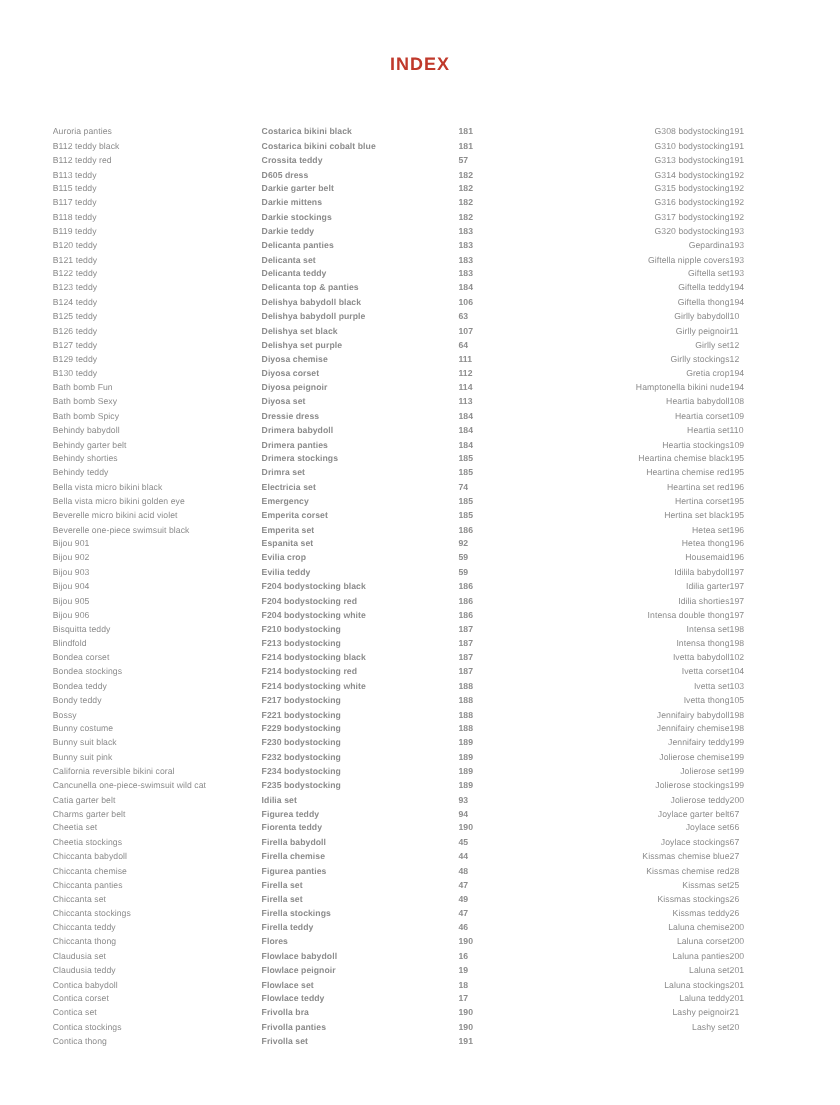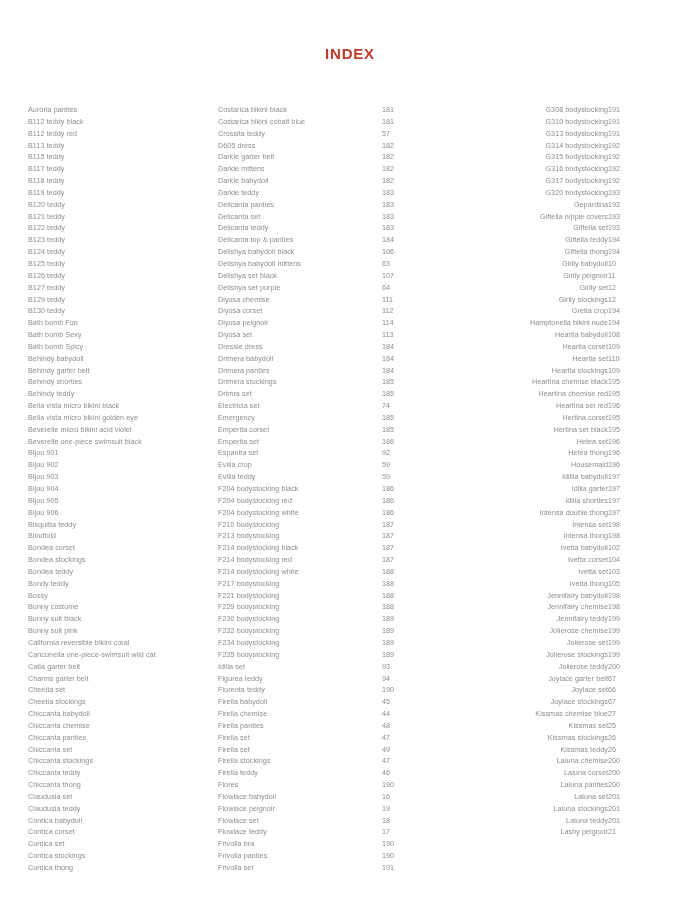--- a/index.html
+++ b/index.html
@@ -37,22 +37,22 @@
     top: 104px;
     left: 0;
     width: 700px;
     display: flex;
     flex-direction: row;
   }
   .index-column {
     position: relative;
     box-sizing: border-box;
   }
-  .col-0 { width: 210px; padding-left: 28px; }
-  .col-1 { width: 210px; padding-left: 8px; }
+  .col-0 { width: 210px; padding-left: 44px; }
+  .col-1 { width: 210px; padding-left: 8px; font-weight: bold; }
   .col-2 { width: 280px; padding-left: 8px; text-align: right; }
 
   .index-entry {
     display: flex;
     flex-direction: row;
     align-items: baseline;
     height: 11.85px;
     line-height: 11.85px;
     white-space: nowrap;
     overflow: hidden;
@@ -303,21 +303,21 @@
         </div>
         <div class="index-entry">
           <span class="entry-name">Darkie garter belt</span>
           <span class="entry-page">182</span>
         </div>
         <div class="index-entry">
           <span class="entry-name">Darkie mittens</span>
           <span class="entry-page">182</span>
         </div>
         <div class="index-entry">
-          <span class="entry-name">Darkie babydoll</span>
+          <span class="entry-name">Darkie stockings</span>
           <span class="entry-page">182</span>
         </div>
         <div class="index-entry">
           <span class="entry-name">Darkie teddy</span>
           <span class="entry-page">183</span>
         </div>
         <div class="index-entry">
           <span class="entry-name">Delicanta panties</span>
           <span class="entry-page">183</span>
         </div>
@@ -331,21 +331,21 @@
         </div>
         <div class="index-entry">
           <span class="entry-name">Delicanta top &amp; panties</span>
           <span class="entry-page">184</span>
         </div>
         <div class="index-entry">
           <span class="entry-name">Delishya babydoll black</span>
           <span class="entry-page">106</span>
         </div>
         <div class="index-entry">
-          <span class="entry-name">Delishya babydoll mittens</span>
+          <span class="entry-name">Delishya babydoll purple</span>
           <span class="entry-page">63</span>
         </div>
         <div class="index-entry">
           <span class="entry-name">Delishya set black</span>
           <span class="entry-page">107</span>
         </div>
         <div class="index-entry">
           <span class="entry-name">Delishya set purple</span>
           <span class="entry-page">64</span>
         </div>
@@ -487,21 +487,21 @@
         </div>
         <div class="index-entry">
           <span class="entry-name">Firella babydoll</span>
           <span class="entry-page">45</span>
         </div>
         <div class="index-entry">
           <span class="entry-name">Firella chemise</span>
           <span class="entry-page">44</span>
         </div>
         <div class="index-entry">
-          <span class="entry-name">Firella panties</span>
+          <span class="entry-name">Figurea panties</span>
           <span class="entry-page">48</span>
         </div>
         <div class="index-entry">
           <span class="entry-name">Firella set</span>
           <span class="entry-page">47</span>
         </div>
         <div class="index-entry">
           <span class="entry-name">Firella set</span>
           <span class="entry-page">49</span>
         </div>
@@ -749,20 +749,24 @@
         </div>
         <div class="index-entry">
           <span class="entry-name">Joylace stockings</span>
           <span class="entry-page">67</span>
         </div>
         <div class="index-entry">
           <span class="entry-name">Kissmas chemise blue</span>
           <span class="entry-page">27</span>
         </div>
         <div class="index-entry">
+          <span class="entry-name">Kissmas chemise red</span>
+          <span class="entry-page">28</span>
+        </div>
+        <div class="index-entry">
           <span class="entry-name">Kissmas set</span>
           <span class="entry-page">25</span>
         </div>
         <div class="index-entry">
           <span class="entry-name">Kissmas stockings</span>
           <span class="entry-page">26</span>
         </div>
         <div class="index-entry">
           <span class="entry-name">Kissmas teddy</span>
           <span class="entry-page">26</span>
@@ -787,17 +791,21 @@
           <span class="entry-name">Laluna stockings</span>
           <span class="entry-page">201</span>
         </div>
         <div class="index-entry">
           <span class="entry-name">Laluna teddy</span>
           <span class="entry-page">201</span>
         </div>
         <div class="index-entry">
           <span class="entry-name">Lashy peignoir</span>
           <span class="entry-page">21</span>
+        </div>
+        <div class="index-entry">
+          <span class="entry-name">Lashy set</span>
+          <span class="entry-page">20</span>
         </div>
       </div>
     </div>
 
 </div>
 
 </body></html>

